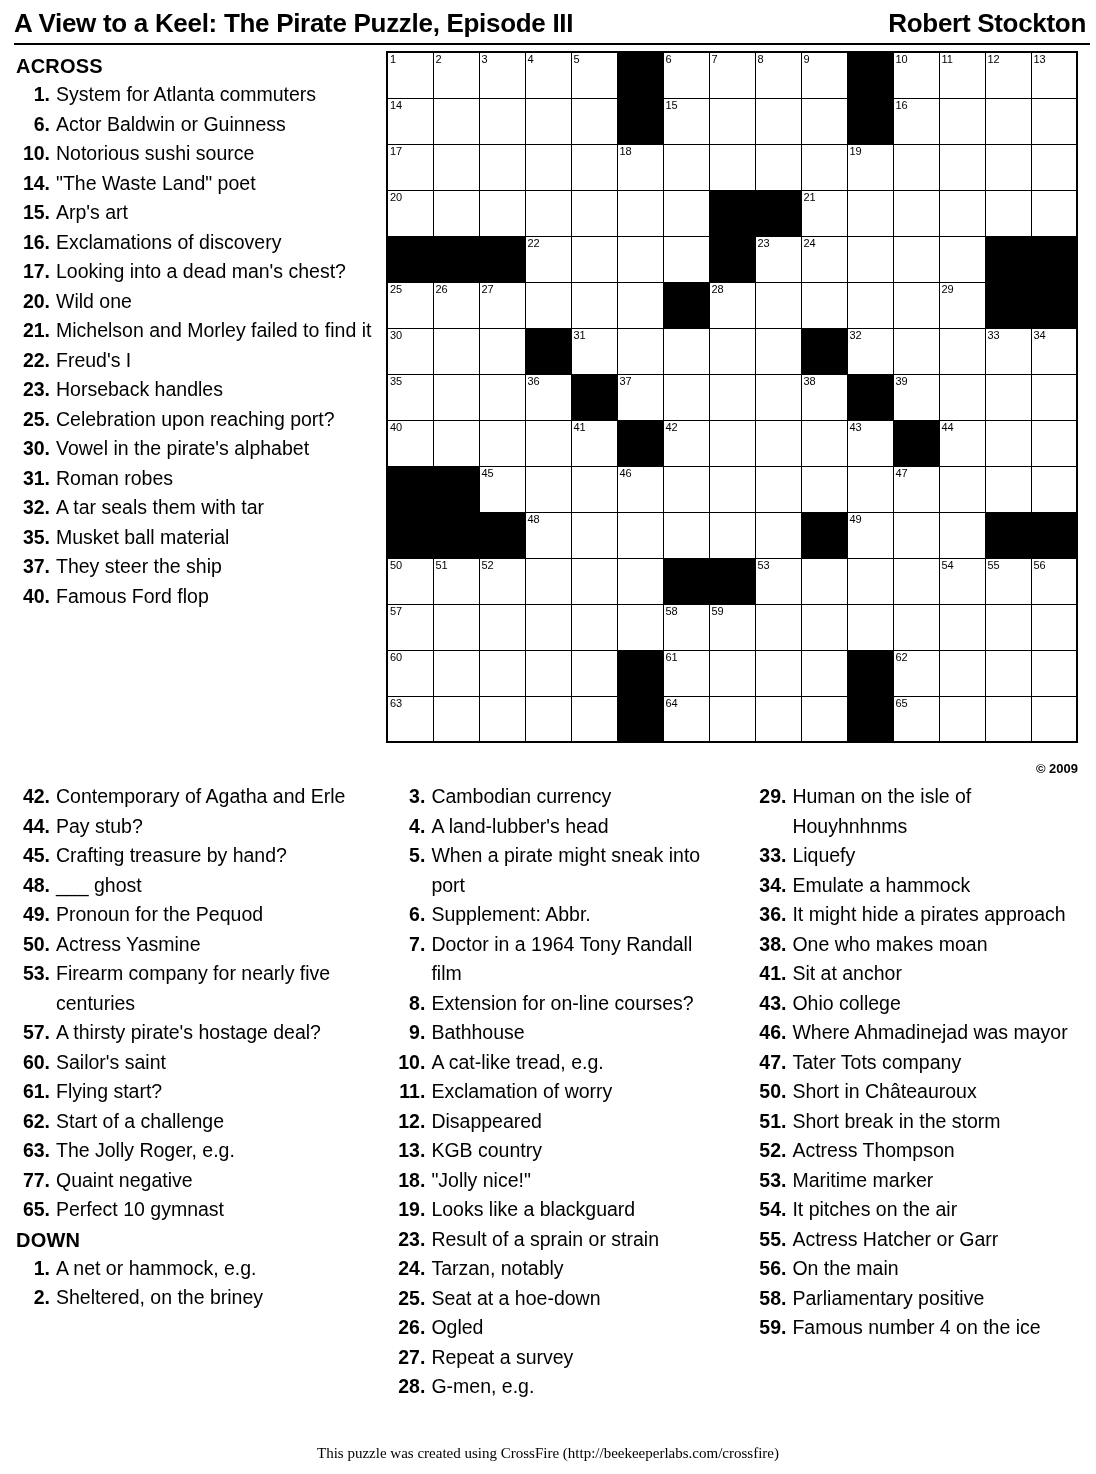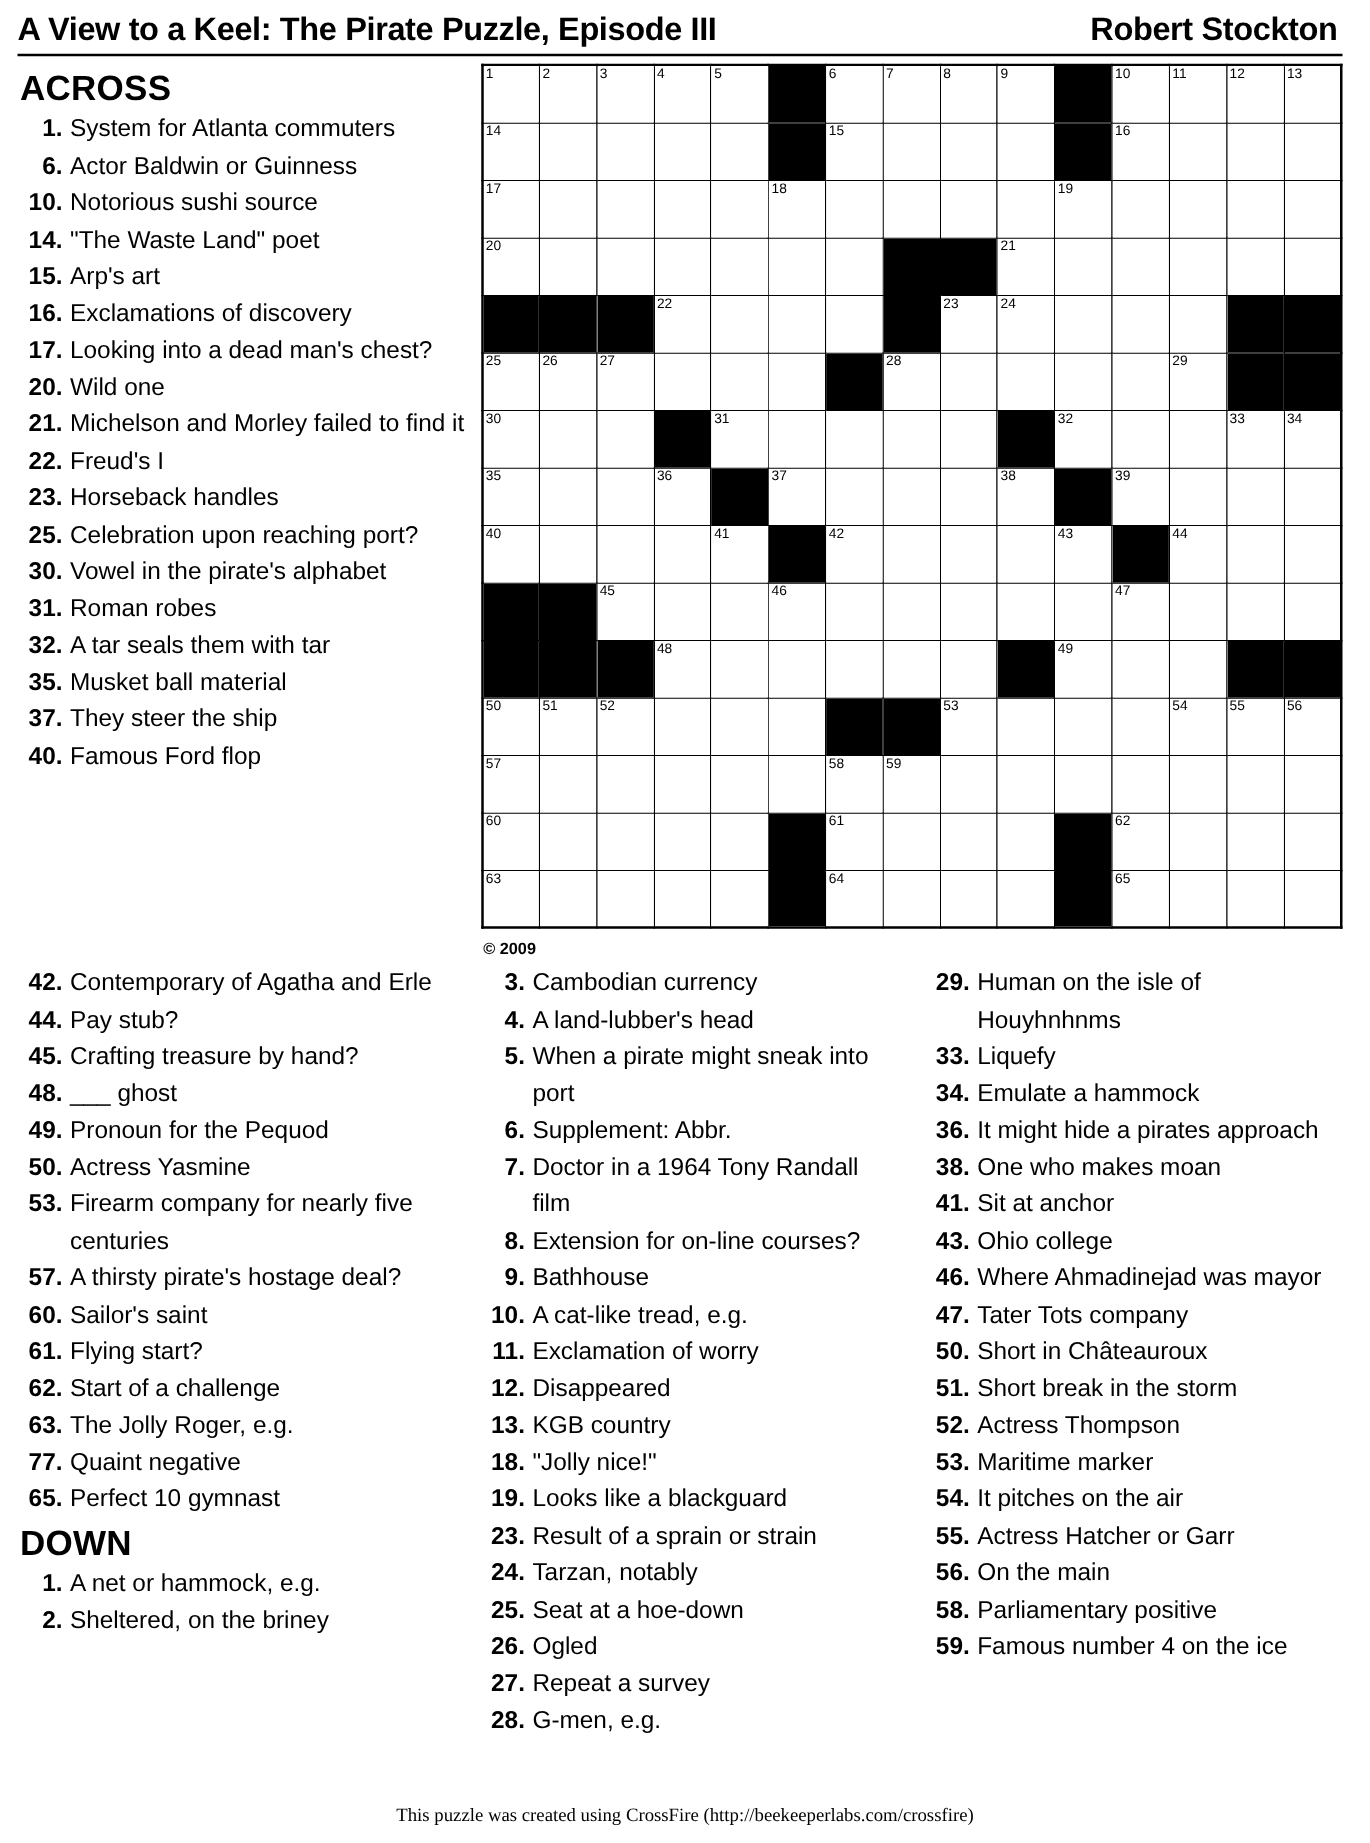--- a/index.html
+++ b/index.html
@@ -8,21 +8,21 @@
     width: 1096px; height: 1474px;
     background: #ffffff;
     font-family: "Liberation Sans", sans-serif;
     color: #000;
     overflow: hidden;
   }
   .page {
     position: relative;
     width: 1096px;
     height: 1474px;
-    padding: 8px 22px 0 14px;
+    padding: 8px 6px 0 14px;
   }
 
   
   .header {
     display: flex;
     align-items: baseline;
     justify-content: space-between;
     font-weight: bold;
     font-size: 26px;
     letter-spacing: -0.3px;
@@ -34,21 +34,21 @@
 
   
   .top {
     display: flex;
     gap: 12px;
     align-items: flex-start;
   }
   .col-left { width: 360px; }
   .section-head {
     font-weight: bold;
-    font-size: 28px;
+    font-size: 20px;
     margin: 4px 0 2px 2px;
     letter-spacing: 0.2px;
   }
 
   .clue-list { list-style: none; margin: 0; padding: 0; }
   .clue {
     display: flex;
     font-size: 19.5px;
     line-height: 29.5px;
     align-items: flex-start;
@@ -81,22 +81,23 @@
   .grid td span.n {
     position: absolute;
     top: 0px; left: 2px;
     font-size: 11px;
     line-height: 12px;
     font-family: "Liberation Sans", sans-serif;
   }
   .copyright {
     font-size: 13px;
     font-weight: bold;
-    margin-top: 8px;
+    margin-top: 18px;
     margin-left: 2px;
+    text-align: right;
   }
 
   
   .bottom {
     display: flex;
     gap: 31px;
     margin-top: 6px;
   }
   .bcol { }
   .bcol.one { width: 360px; }

